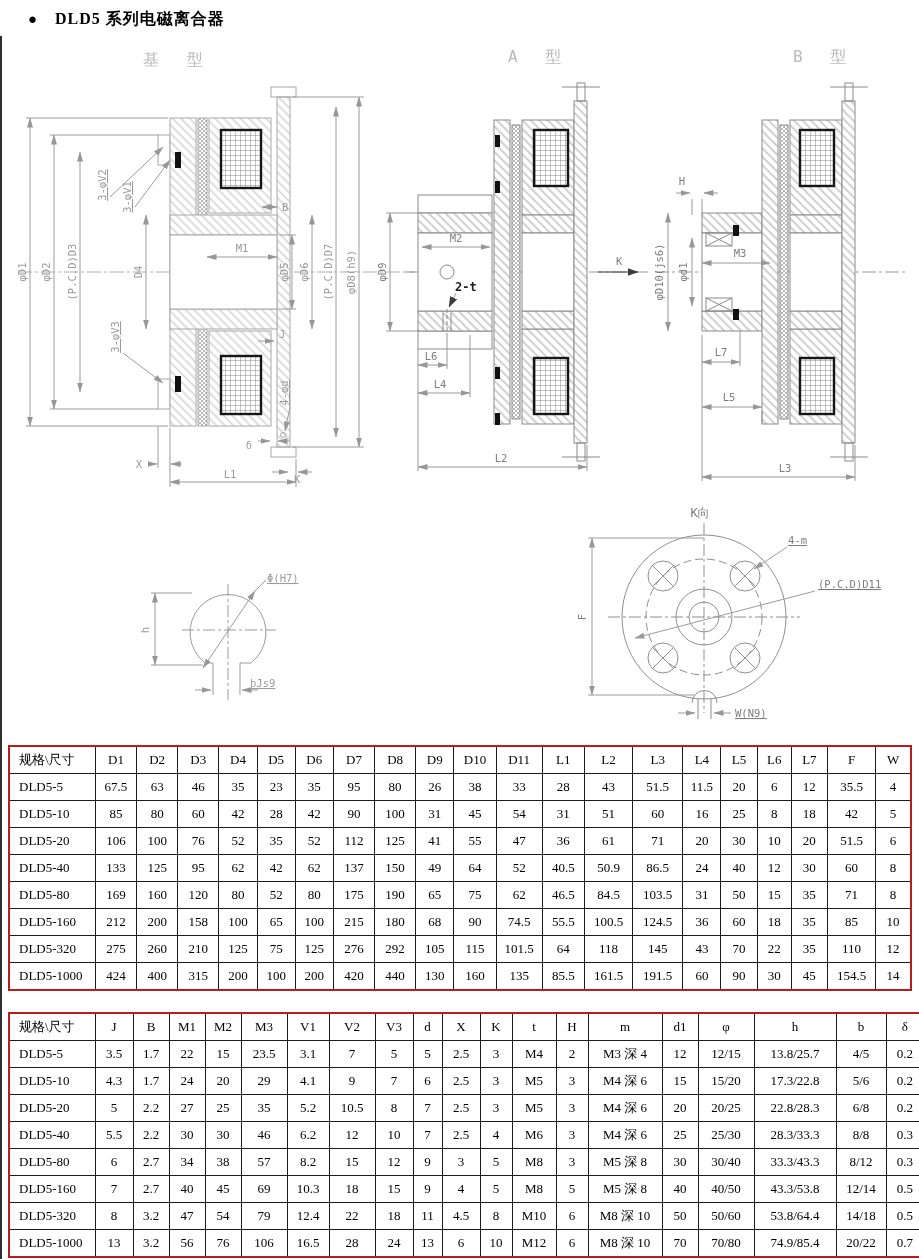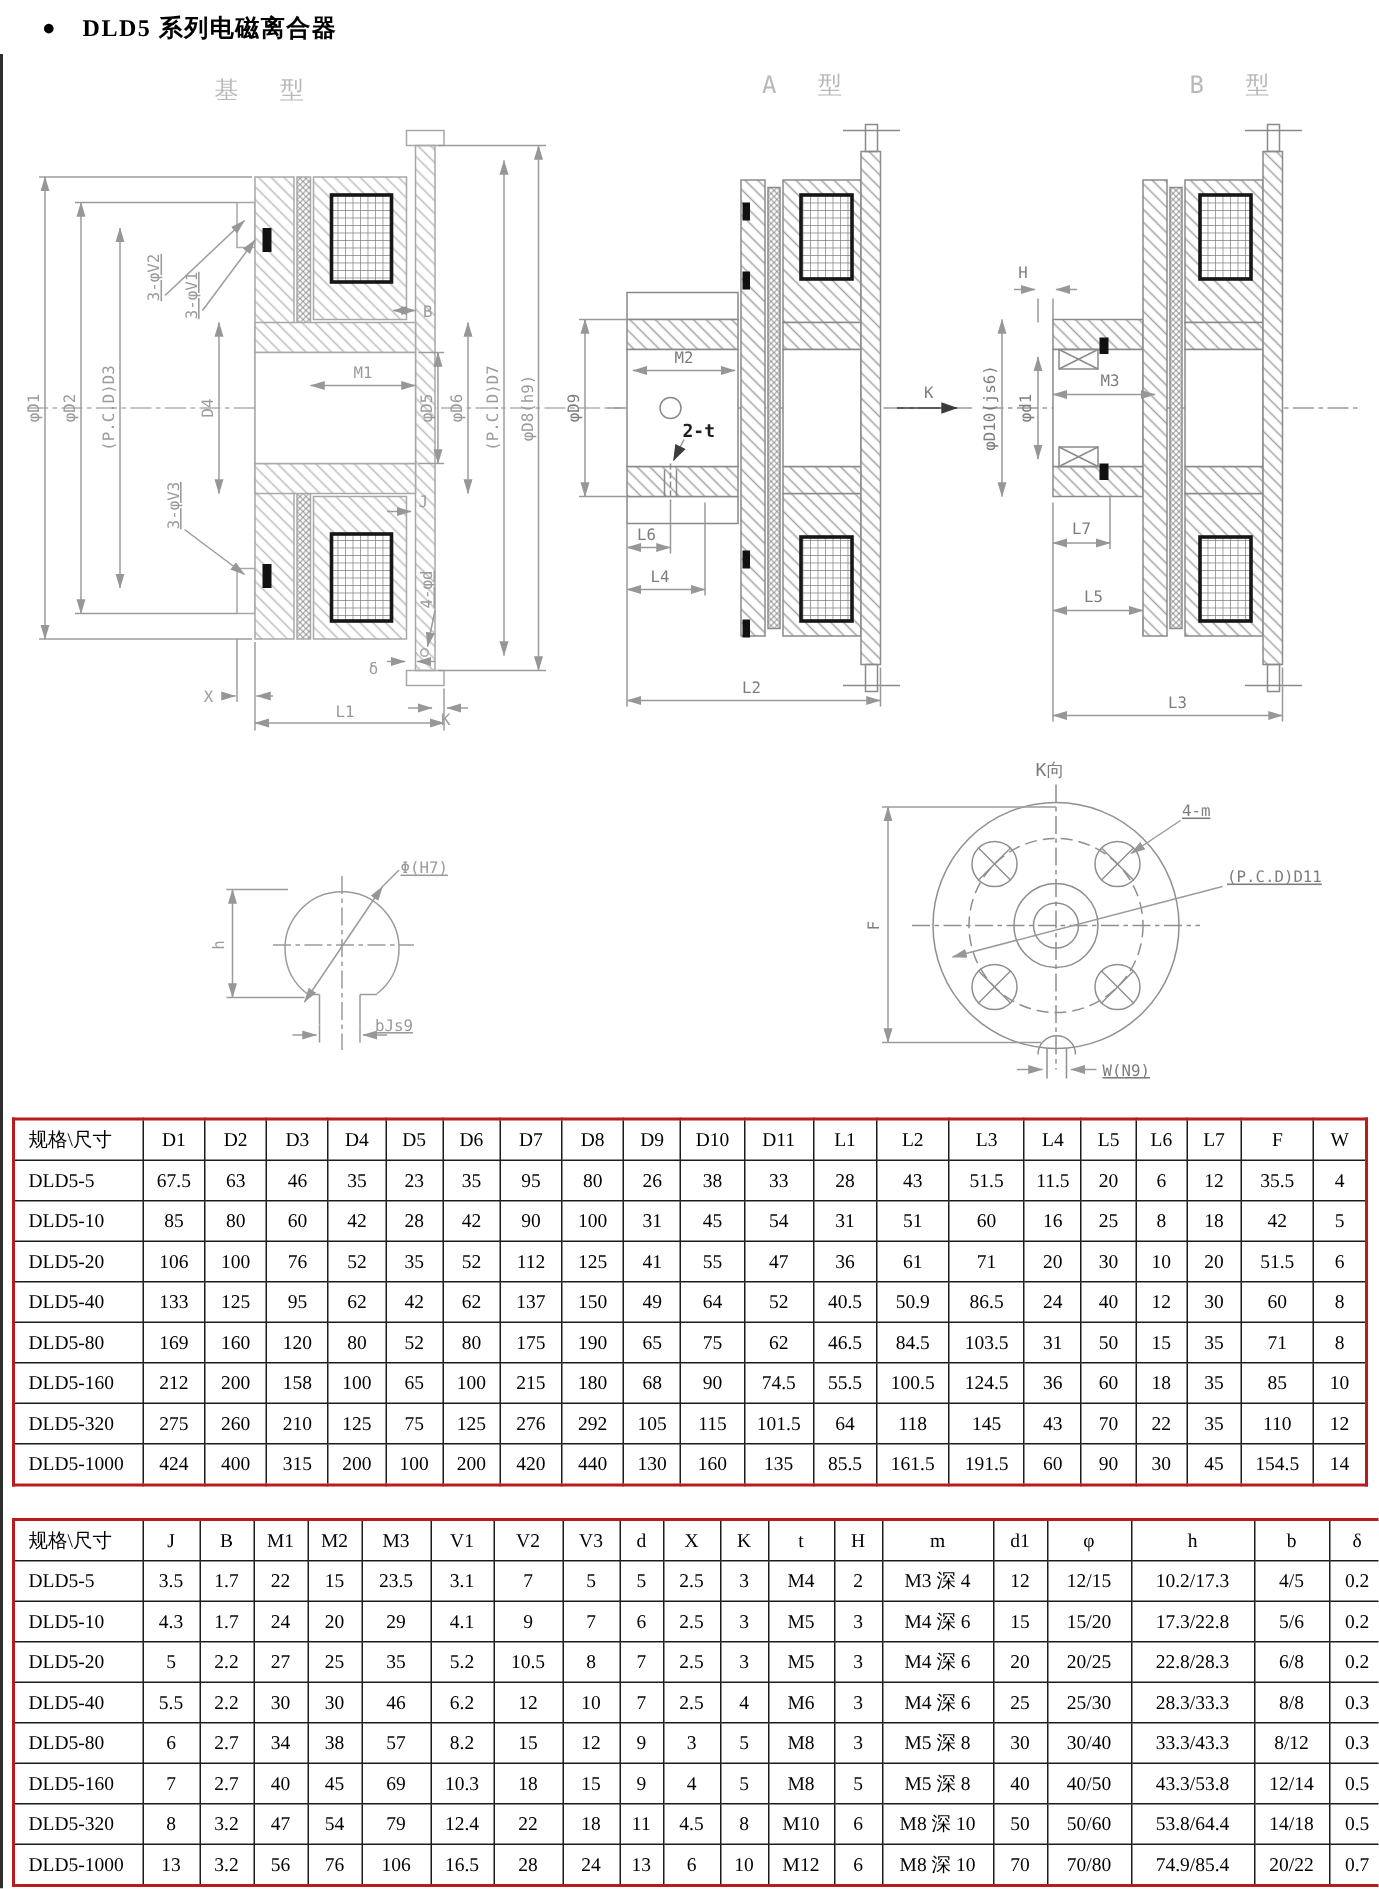--- a/index.html
+++ b/index.html
@@ -645,21 +645,21 @@
         <td>7</td>
         <td>5</td>
         <td>5</td>
         <td>2.5</td>
         <td>3</td>
         <td>M4</td>
         <td>2</td>
         <td>M3 深 4</td>
         <td>12</td>
         <td>12/15</td>
-        <td>10.2/17.3</td>
+        <td>13.8/25.7</td>
         <td>4/5</td>
         <td>0.2</td>
       </tr>
       <tr>
         <td class="rowhead">DLD5-10</td>
         <td>4.3</td>
         <td>1.7</td>
         <td>24</td>
         <td>20</td>
         <td>29</td>

